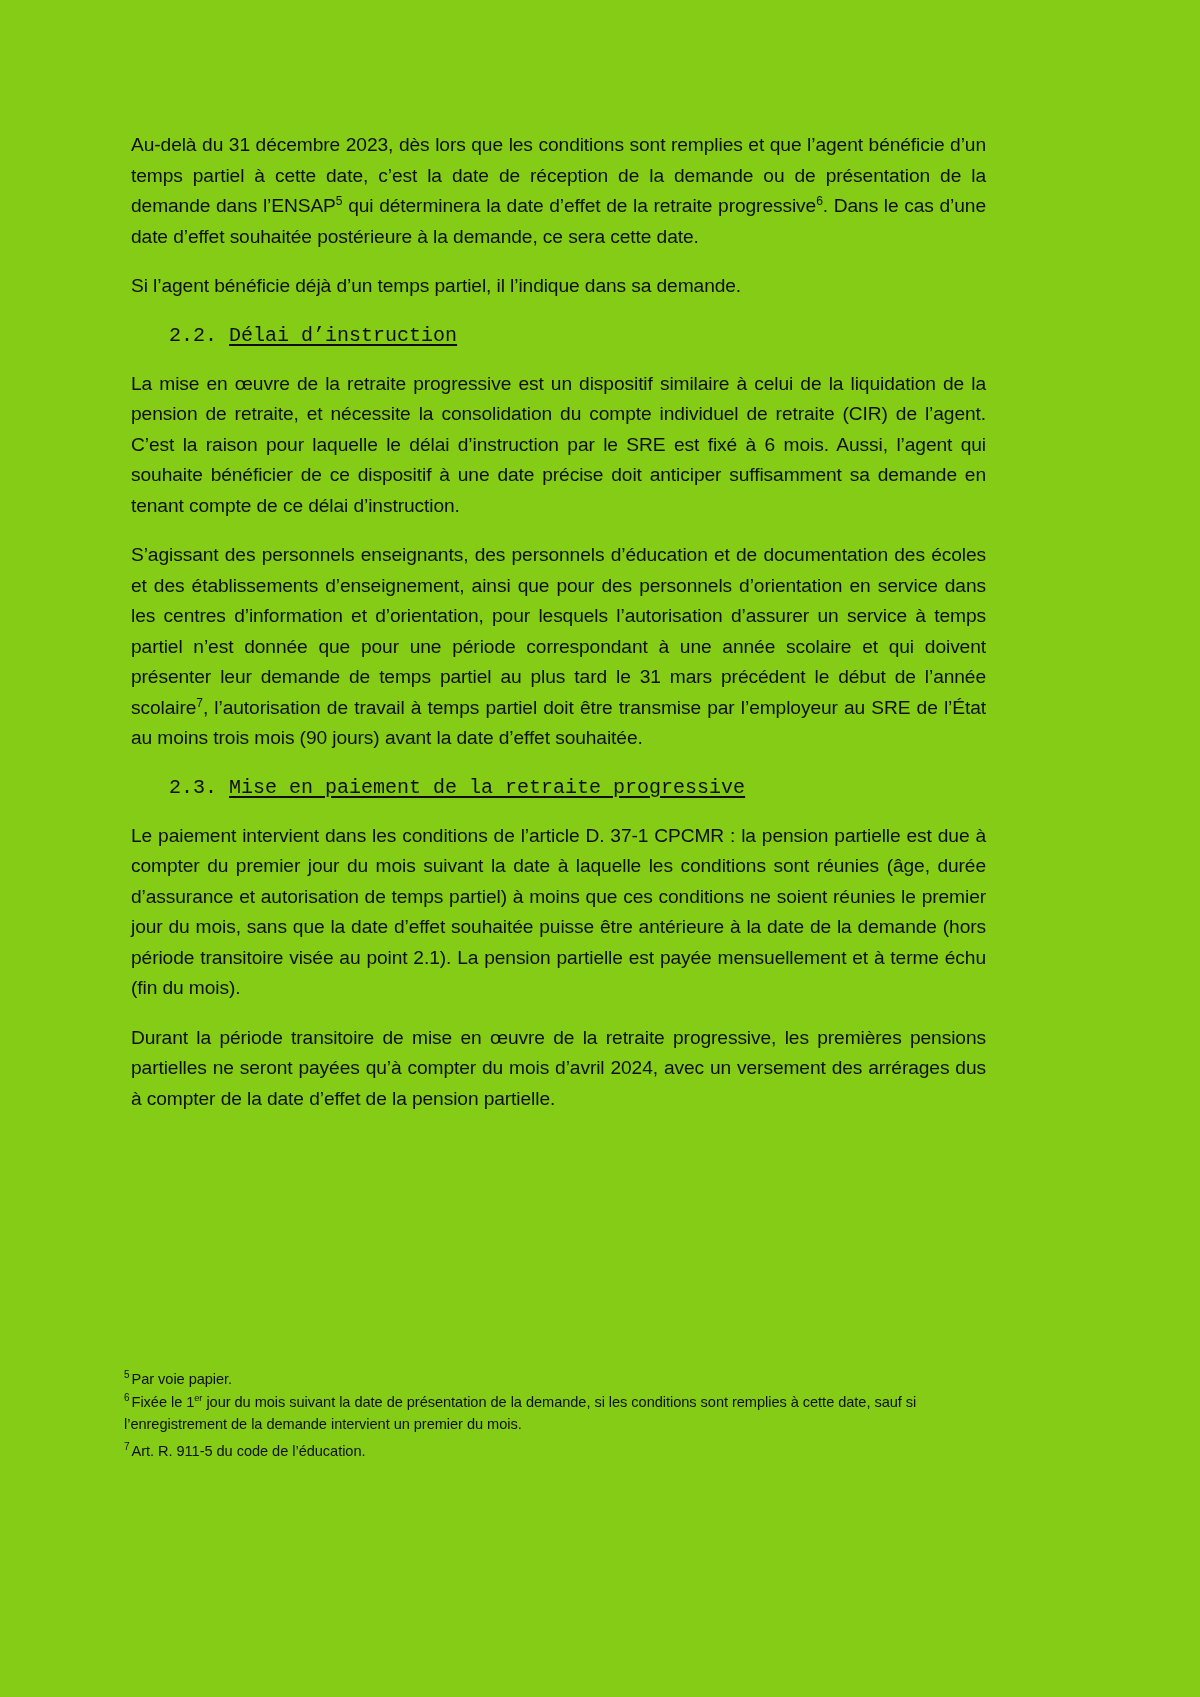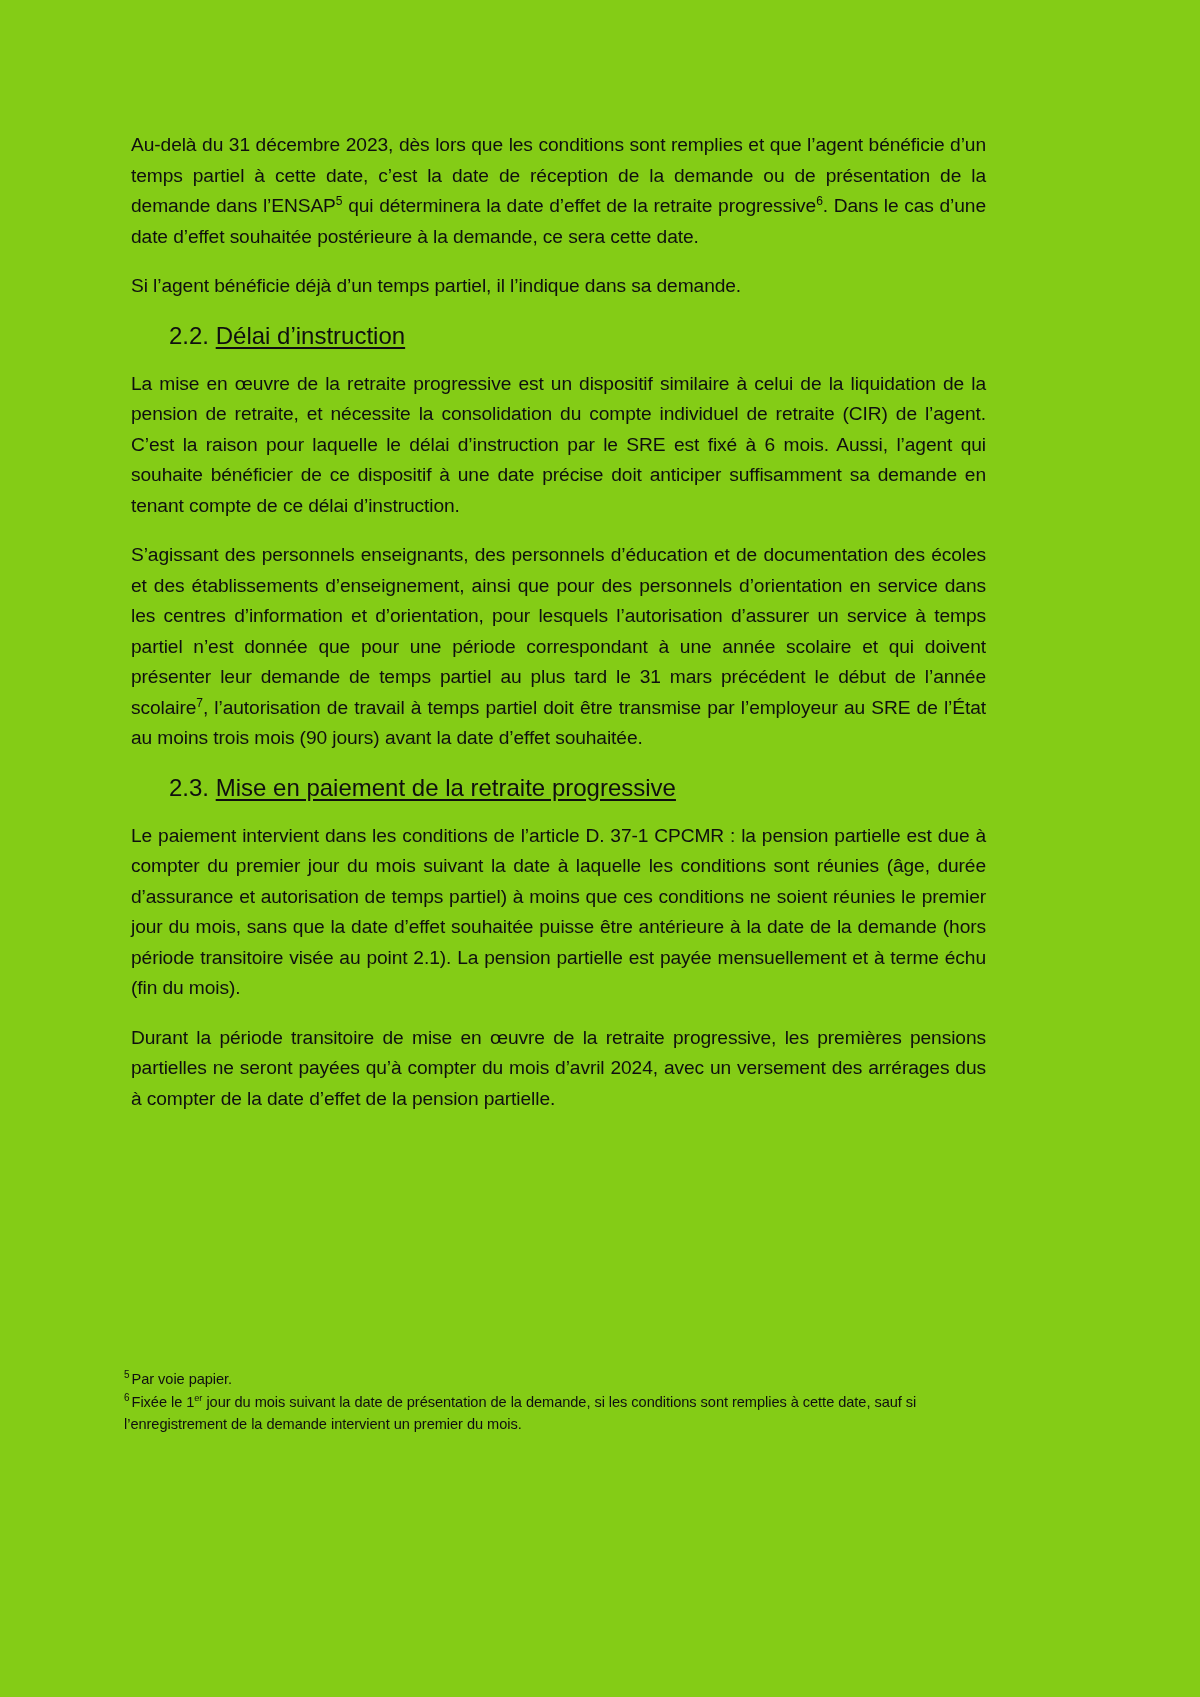--- a/index.html
+++ b/index.html
@@ -39,22 +39,23 @@
     letter-spacing: -0.1px;
     word-spacing: 0px;
     hyphens: none;
   }
   p.para.left {
     text-align: left;
   }
   .heading {
     margin: 0 0 18px 0;
     padding-left: 38px;
-    font-size: 24px;
+    font-size: 20px;
     line-height: 30px;
+    font-family: Liberation Mono, monospace;
   }
   .heading .num {
     display: inline-block;
   }
   .heading .title {
     text-decoration: underline;
     text-underline-offset: 3px;
   }
   sup {
     font-size: 0.63em;
@@ -141,15 +142,18 @@
     <div class="fn-rule"></div>
 
     <p class="fn">
       <span class="marker">5</span><span>Par voie papier.</span>
     </p>
 
     <p class="fn">
       <span class="marker">6</span><span>Fixée le 1<sup>er</sup> jour du mois suivant la date de présentation de la demande, si les conditions sont remplies à cette date, sauf si l’enregistrement de la demande intervient un premier du mois.</span>
     </p>
 
+    <p class="fn fn-spaced">
+      <span class="marker">7</span><span>Art. R. 911-5 du code de l’éducation.</span>
+    </p>
   </div>
 
 </div>
 
 </body></html>

